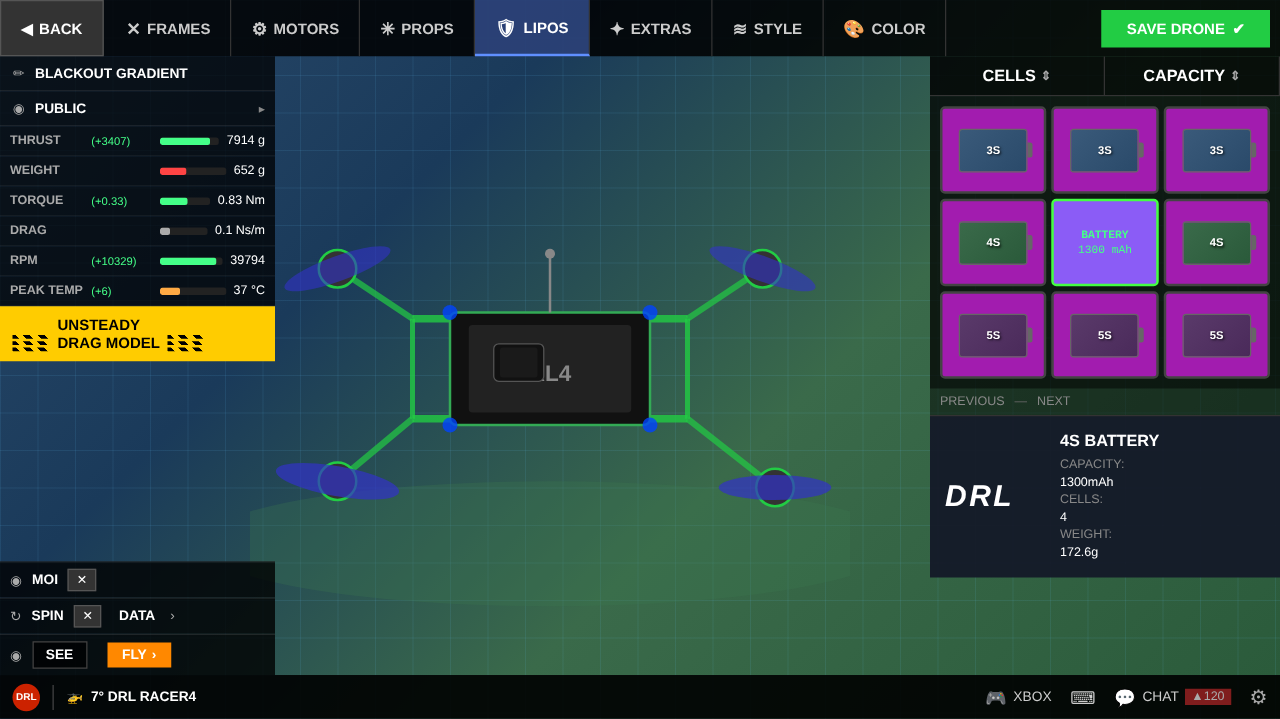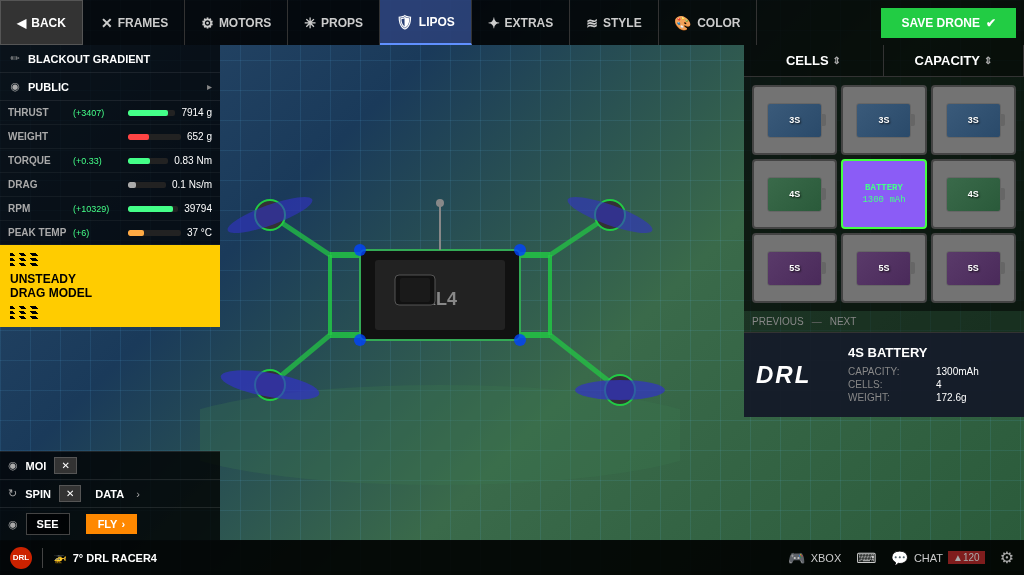--- a/index.html
+++ b/index.html
@@ -189,23 +189,22 @@
 
     
     .warning-box {
       background: #ffcc00;
       color: #000;
       font-size: 11px;
       font-weight: bold;
       padding: 8px 10px;
       margin: 0;
       display: flex;
-      align-items: flex-start;
+      align-items: flex-end;
       gap: 6px;
-      flex-direction: column;
     }
 
     .warning-lines {
       display: flex;
       flex-direction: column;
       gap: 2px;
     }
 
     .warning-stripe {
       width: 30px;
@@ -310,21 +309,21 @@
 
     .battery-grid {
       display: grid;
       grid-template-columns: repeat(3, 1fr);
       gap: 4px;
       padding: 8px;
       background: rgba(0,0,0,0.75);
     }
 
     .battery-item {
-      background: #737373;
+      background: #a21caf;
       border: 2px solid #444;
       border-radius: 4px;
       padding: 8px 6px;
       text-align: center;
       cursor: pointer;
       min-height: 70px;
       display: flex;
       align-items: center;
       justify-content: center;
     }
@@ -407,23 +406,24 @@
 
     .battery-specs-title {
       font-size: 13px;
       font-weight: bold;
       color: #fff;
       margin-bottom: 6px;
     }
 
     .spec-row {
       display: flex;
-      gap: 23px;
+      gap: 4px;
       font-size: 10px;
       margin-bottom: 2px;
+      flex-direction: column;
     }
 
     .spec-key {
       color: #888;
       width: 65px;
     }
 
     .spec-val {
       color: #fff;
     }

